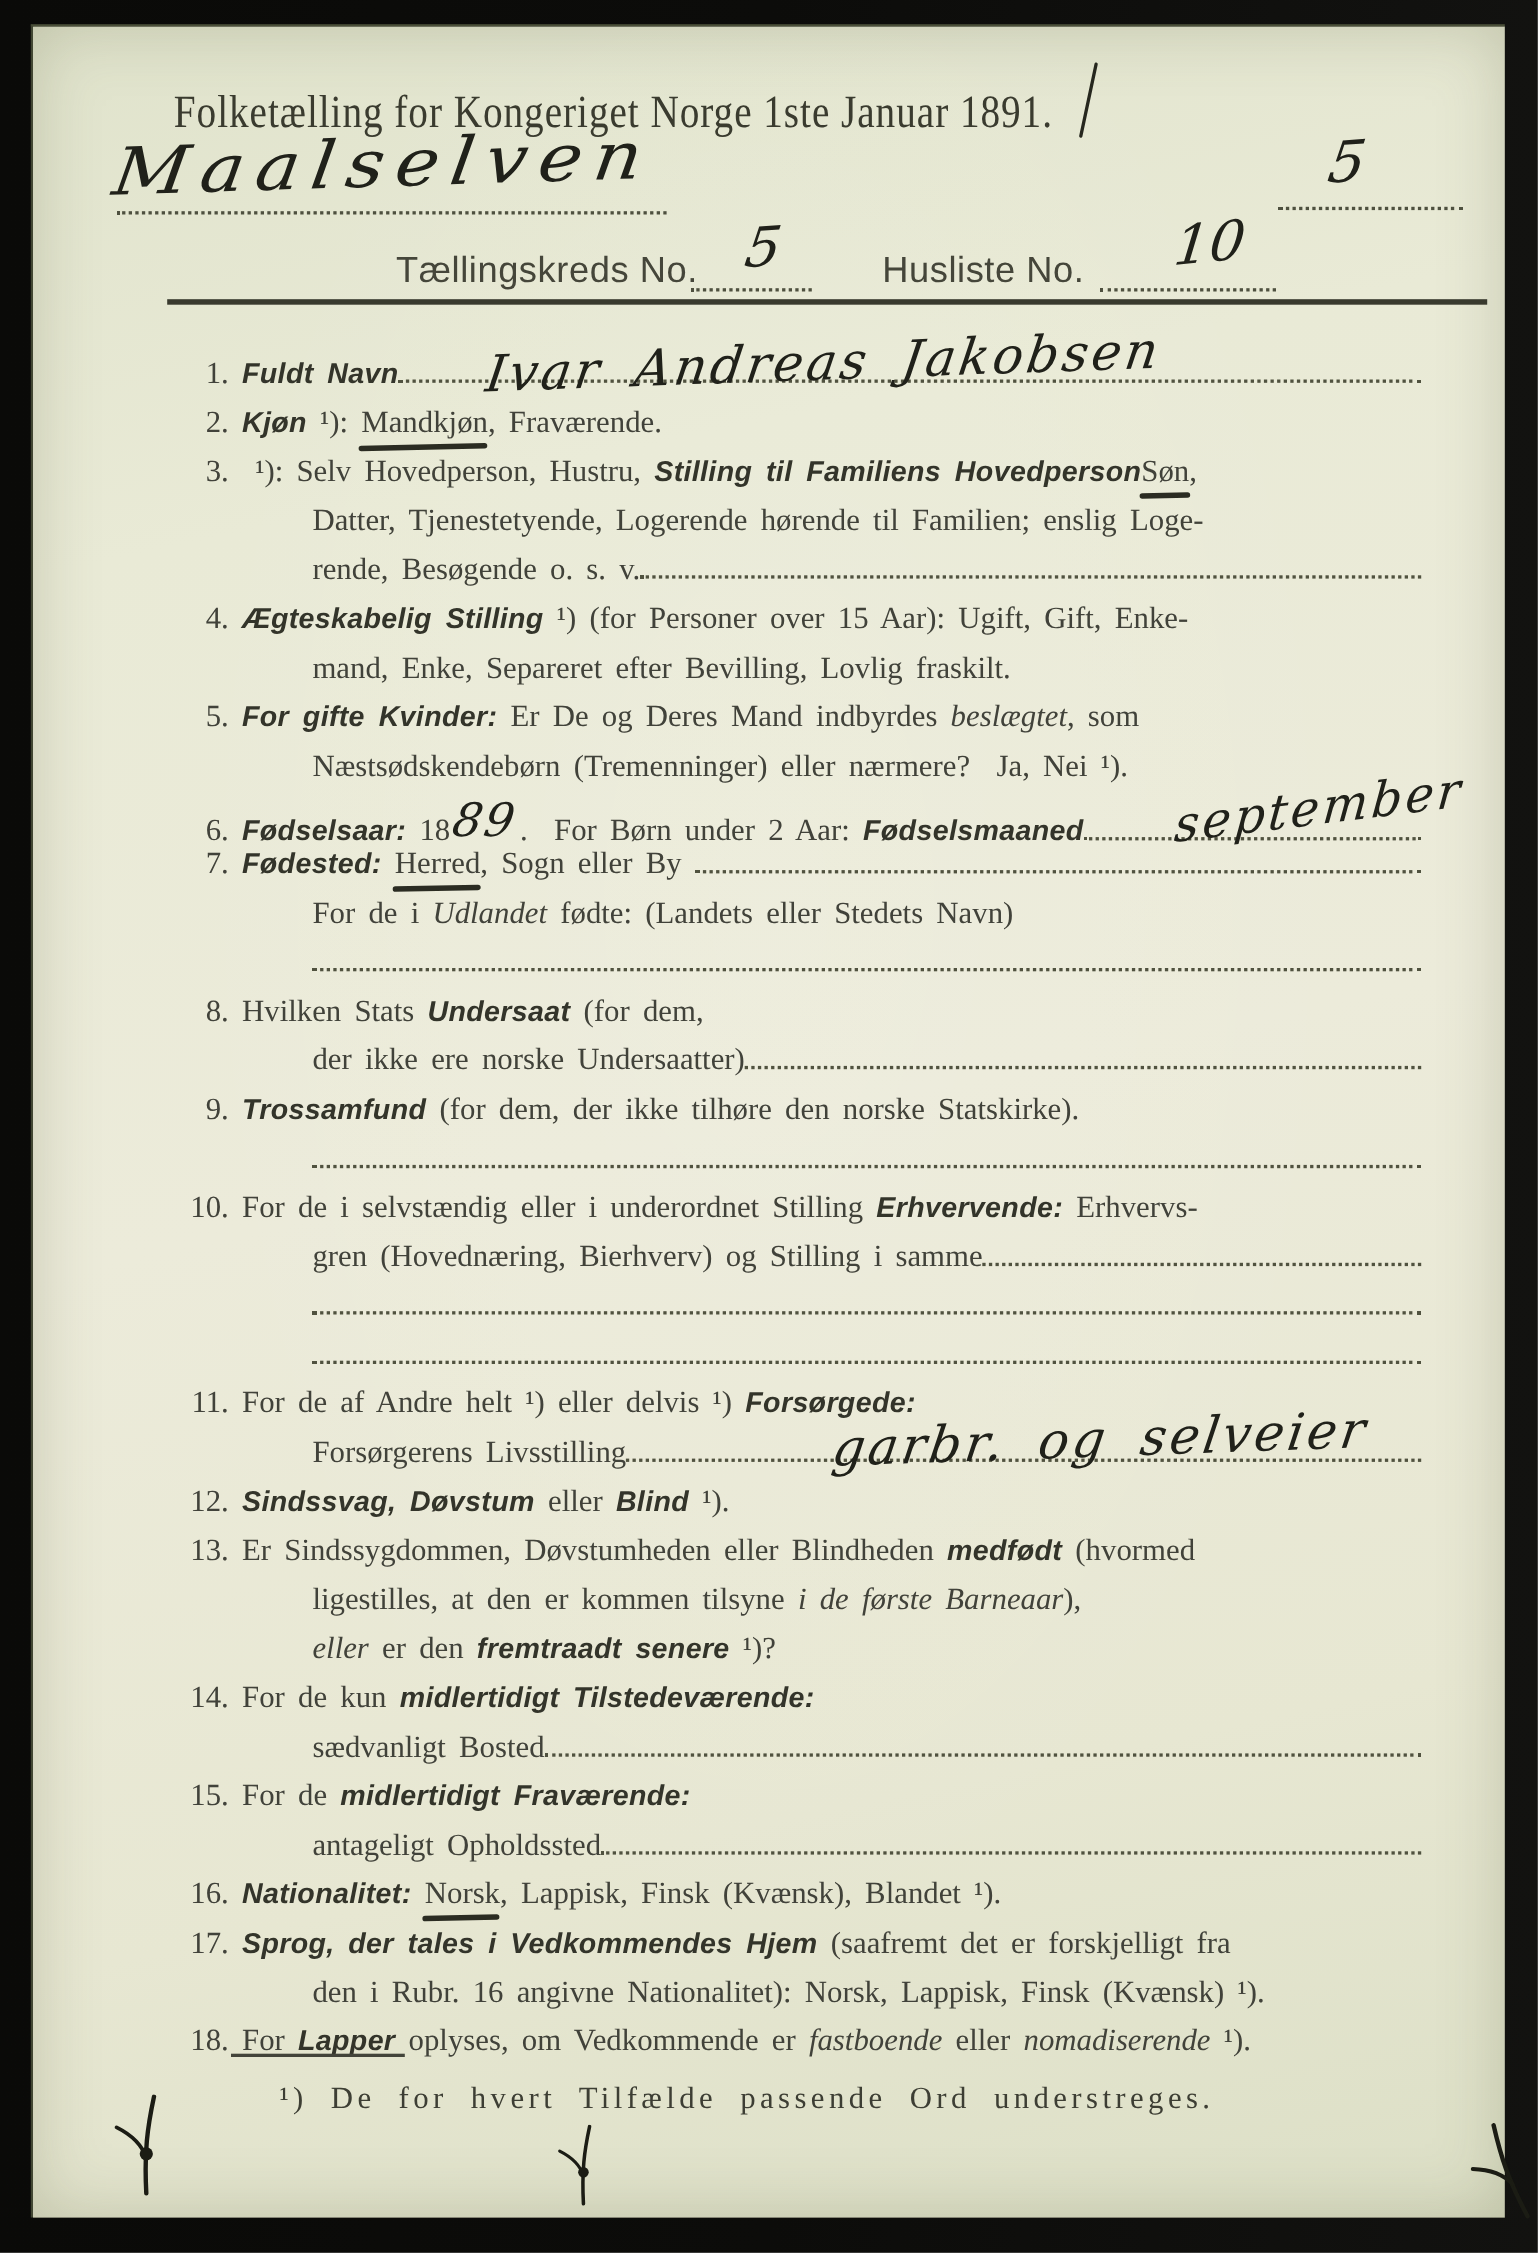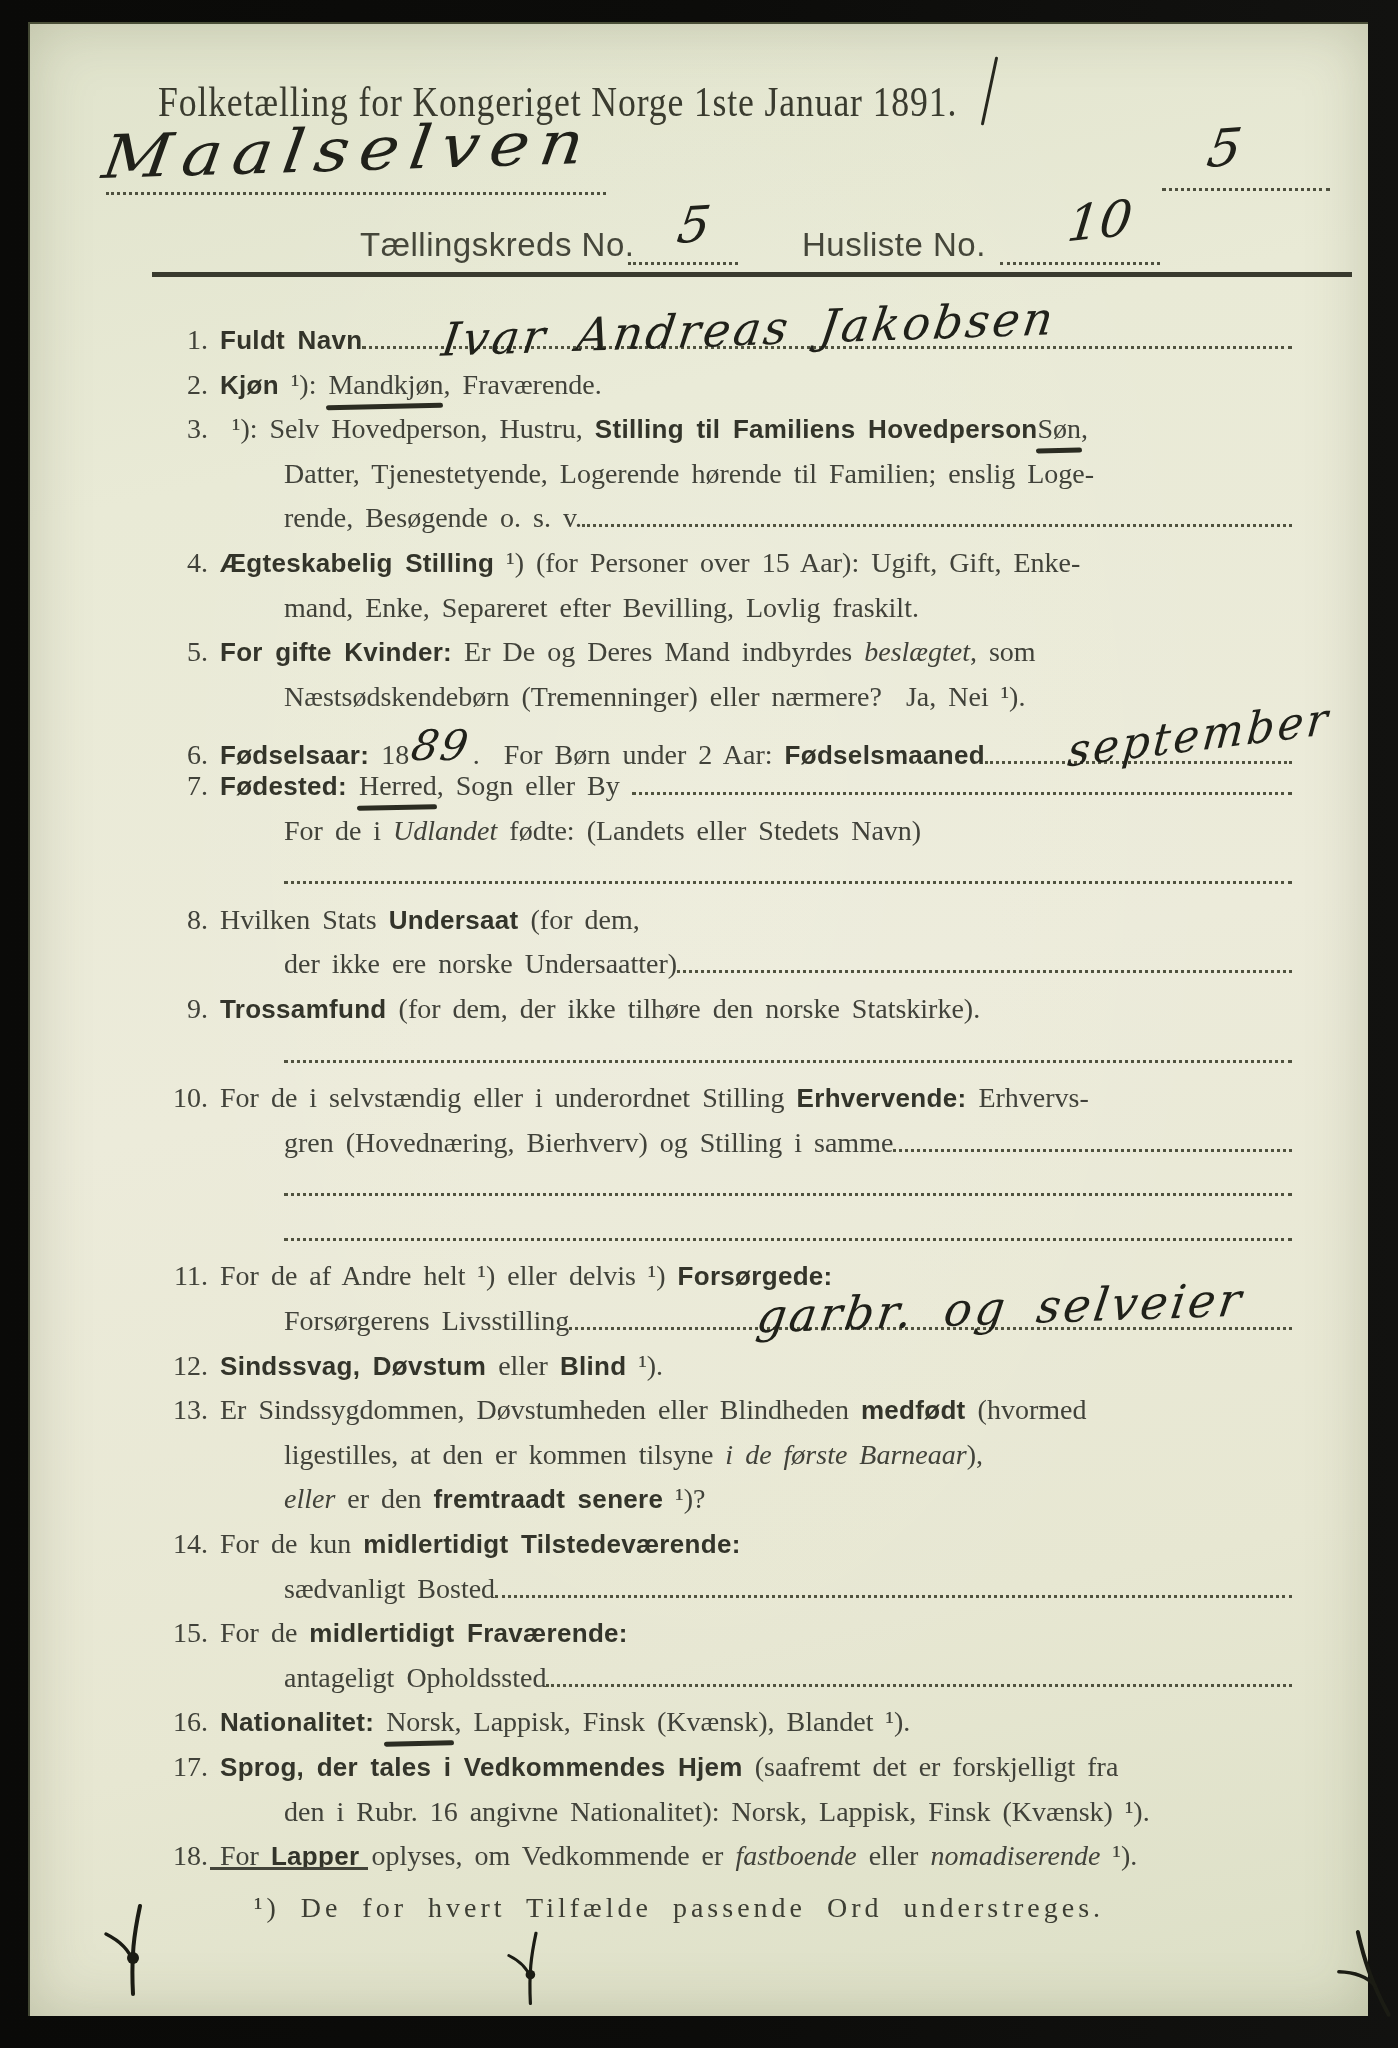--- a/index.html
+++ b/index.html
@@ -49,21 +49,21 @@
   .rule{position:absolute;left:122px;top:248px;width:1200px;height:5px;background:#393a2e;}
   
   .items{position:absolute;left:132px;top:300px;width:1130px;}
   .line{display:flex;align-items:baseline;height:44.6px;position:relative;word-spacing:5px;}
   .num{flex:none;width:46px;padding-right:12px;text-align:right;
        font-family:"Liberation Serif",serif;font-size:28px;color:#41423a;white-space:pre;}
   .ind{flex:none;width:64px;}
   .seg{flex:none;white-space:pre;}
   .s-r,.s-ru{font-family:"Liberation Serif",serif;font-size:28px;color:#41423a;}
   .s-i{font-family:"Liberation Serif",serif;font-style:italic;font-size:28px;color:#41423a;}
-  .s-b{font-family:"Liberation Sans",sans-serif;font-weight:700;font-size:26px;color:#33342a;letter-spacing:0.3px;}
+  .s-b{font-family:"Liberation Sans",sans-serif;font-weight:700;font-size:26px;color:#33342a;letter-spacing:0.3px;font-style:italic;}
   .s-ru{position:relative;}
   .s-ru::after{
     content:"";position:absolute;left:-2px;right:0;bottom:-8px;height:5px;
     background:#2b2c22;border-radius:3px;transform:rotate(-1.2deg);
   }
   .s-hw{font-family:"DejaVu Serif",serif;font-style:italic;font-size:42px;color:#20211a;
         position:relative;top:-4px;letter-spacing:2px;transform:skewX(-10deg);margin:0 3px;}
   .fill{flex:1 1 auto;height:3px;border-bottom:3px dotted #50523f;min-width:30px;}
   .hw-ov{position:absolute;z-index:3;font-family:"DejaVu Serif",serif;font-style:italic;
          color:#20211a;white-space:pre;letter-spacing:3px;word-spacing:12px;}

